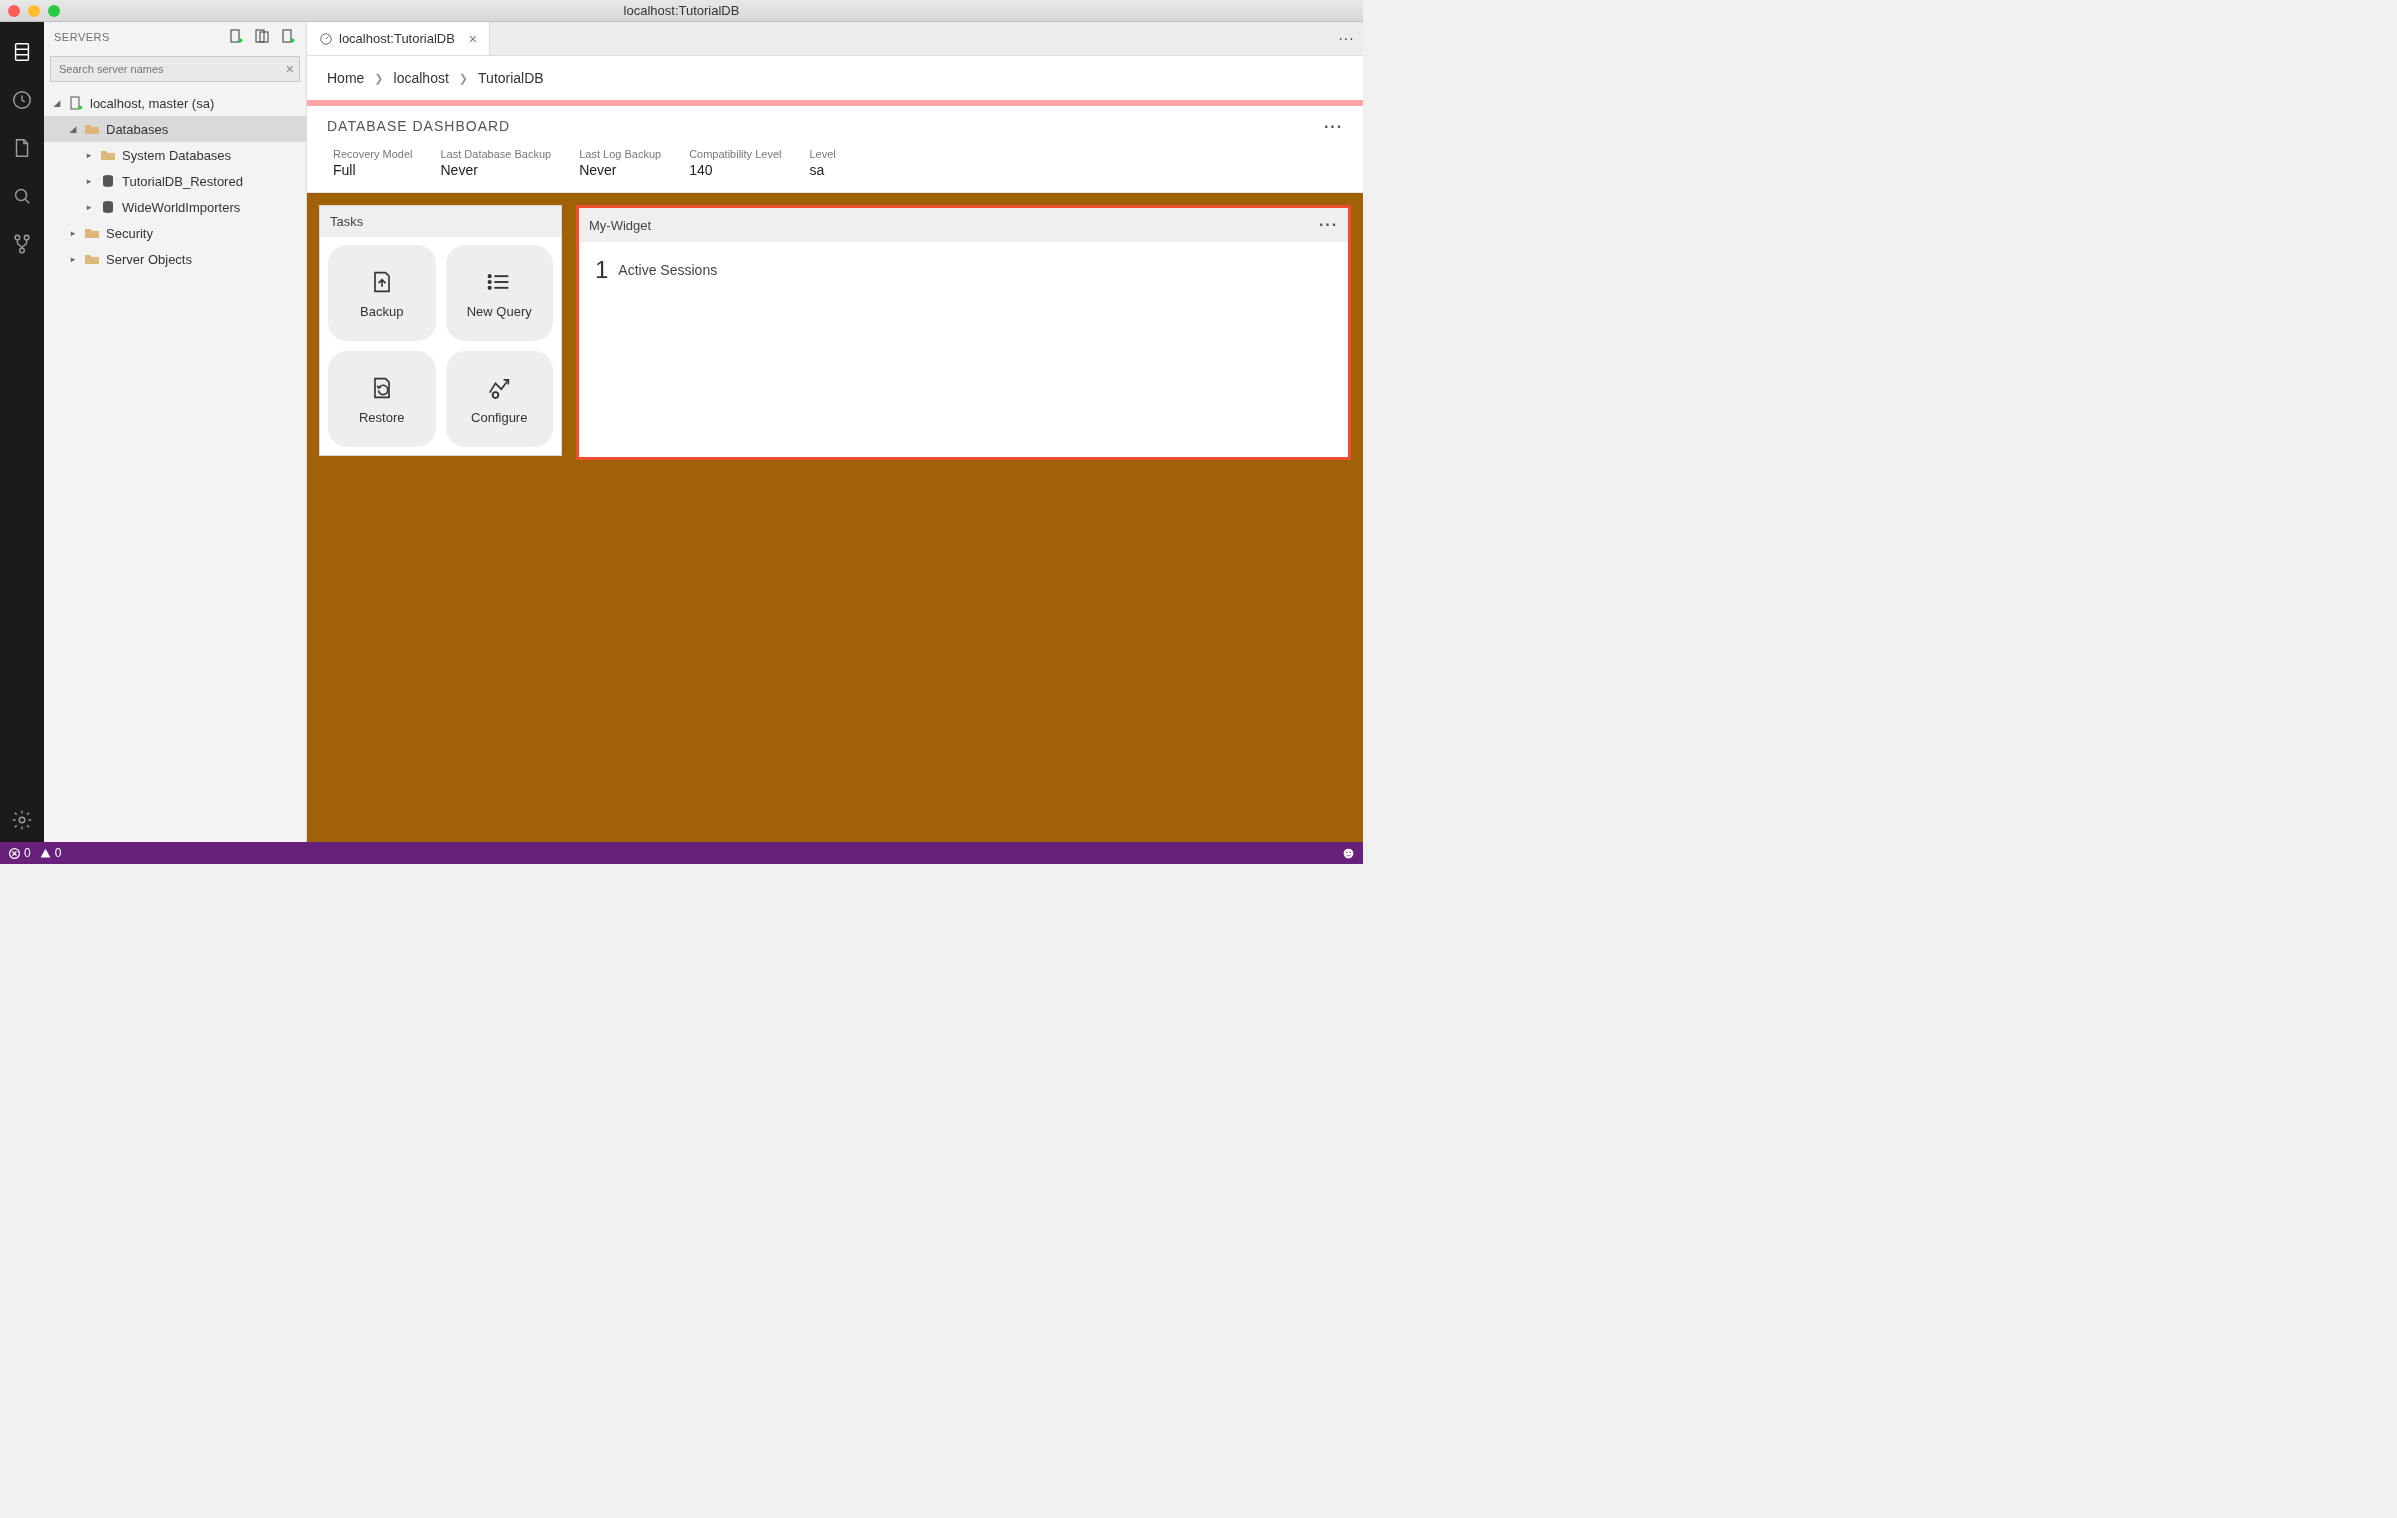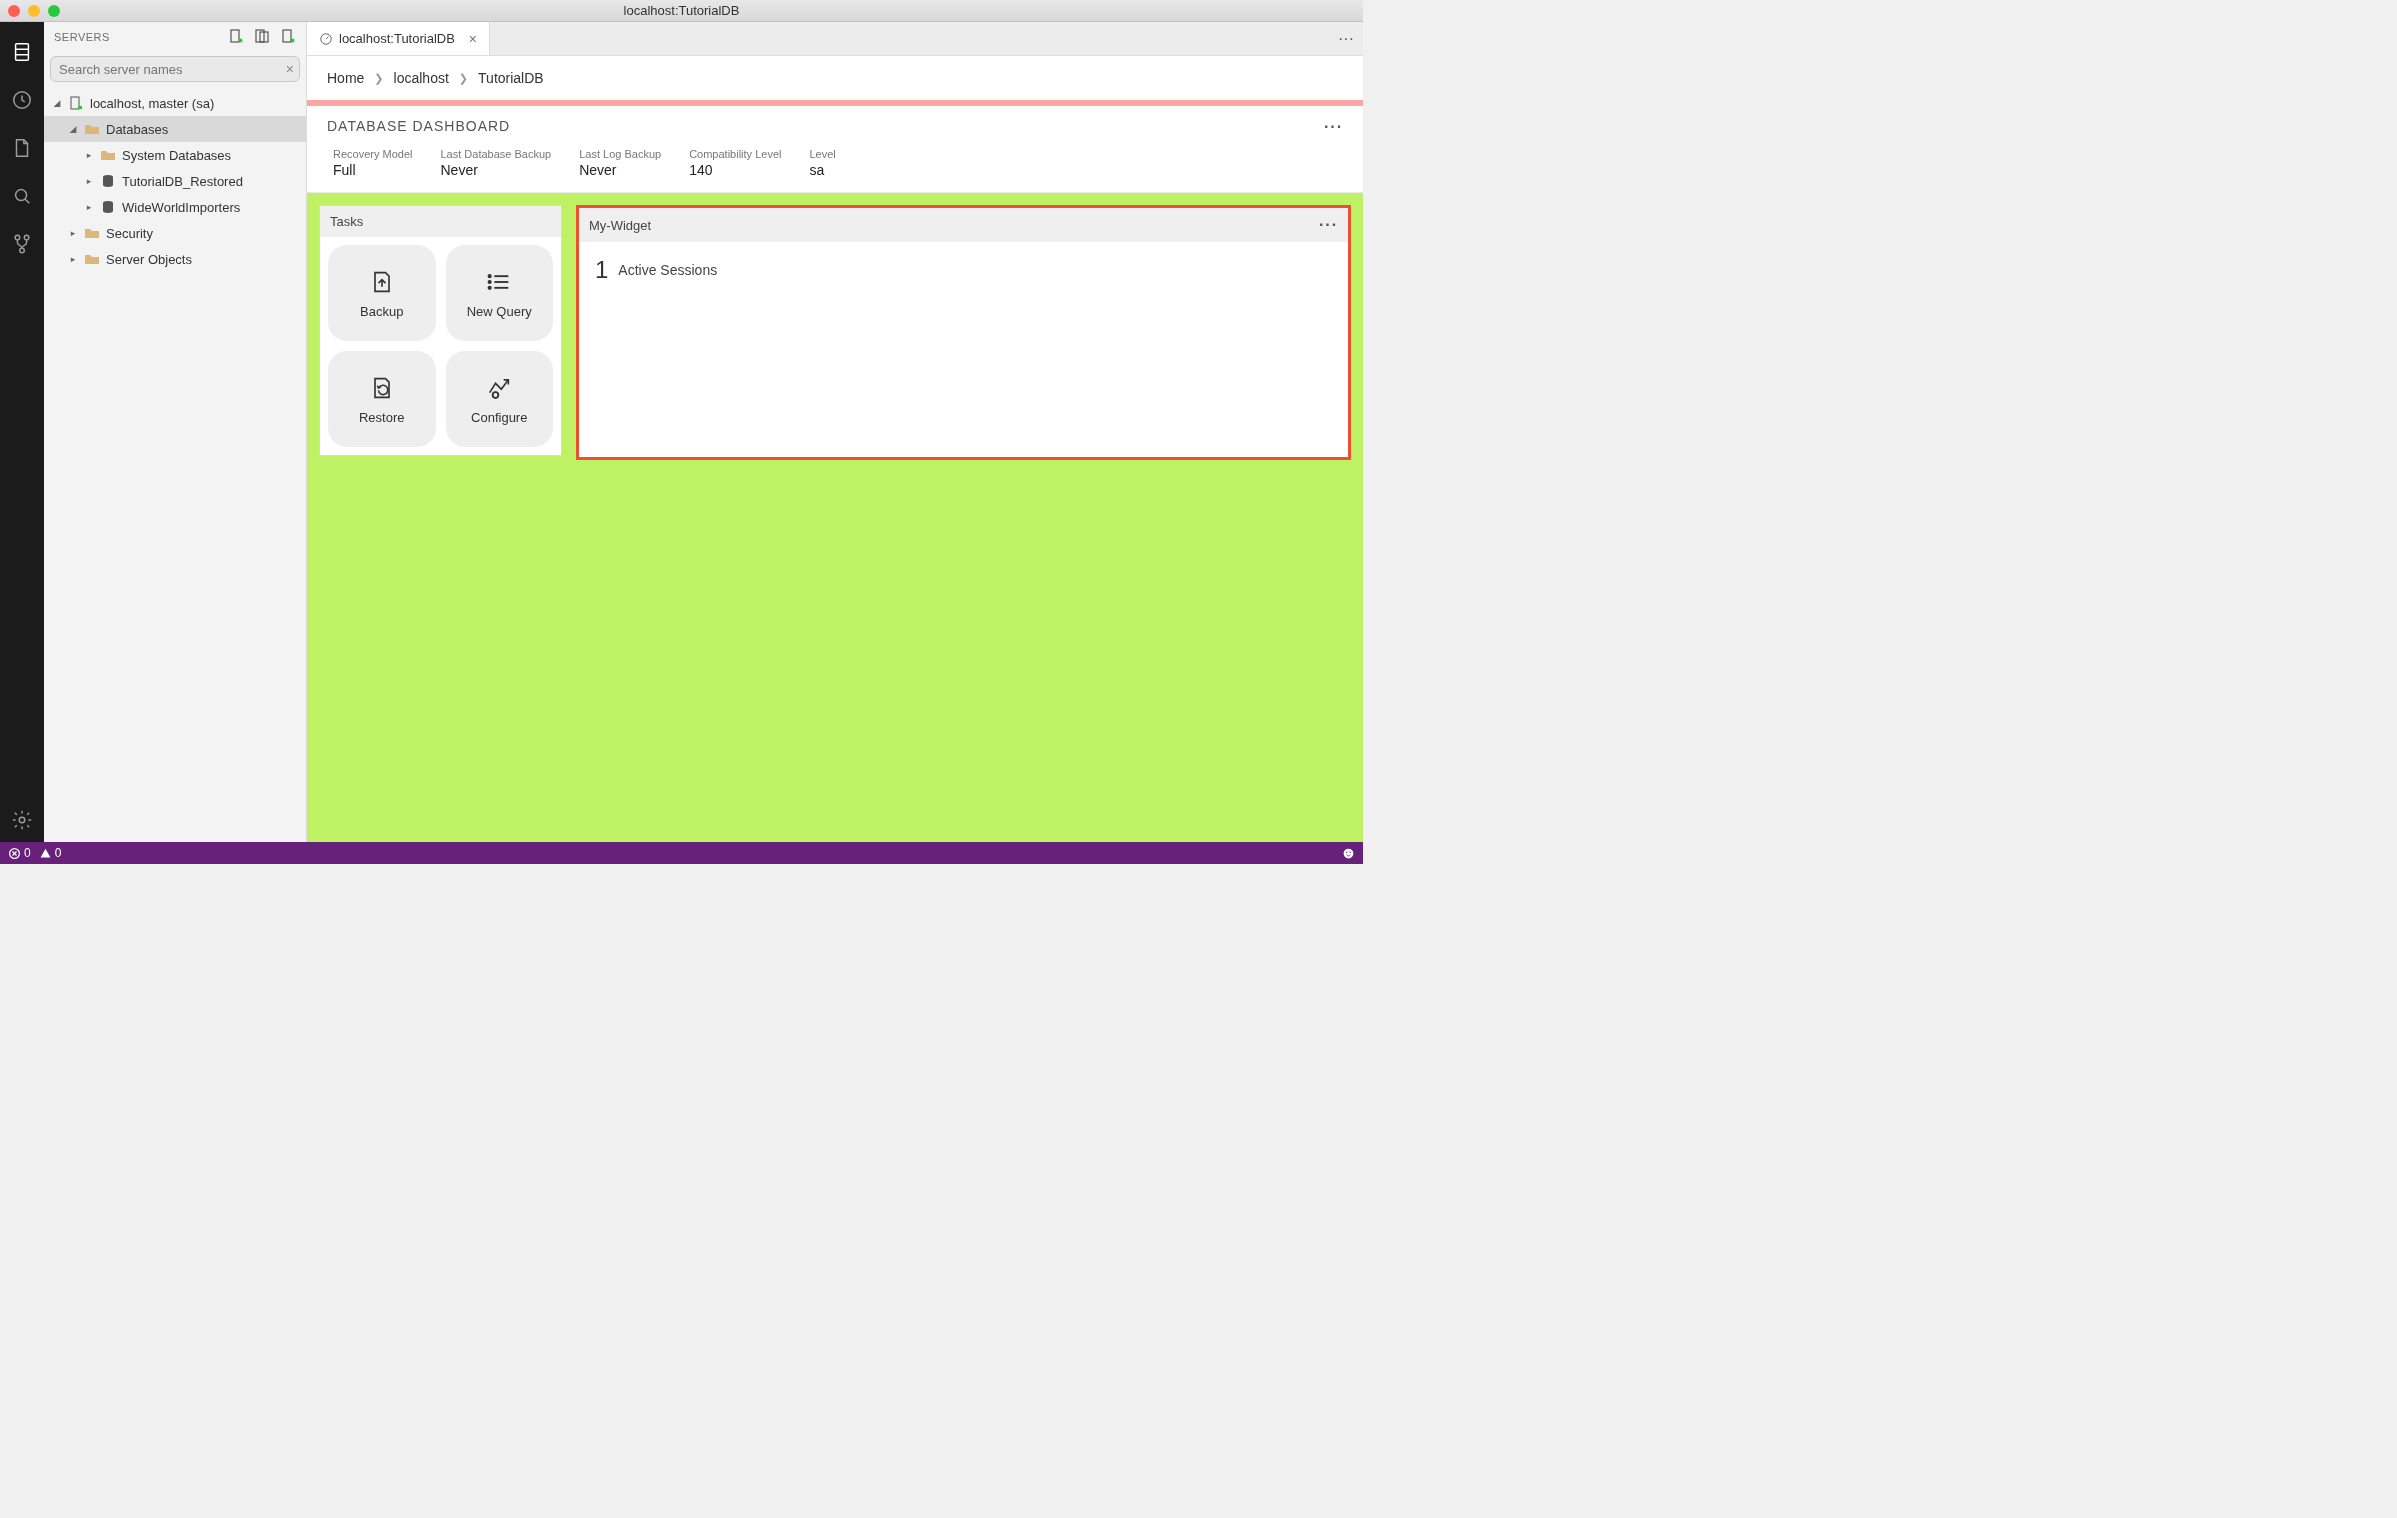--- a/index.html
+++ b/index.html
@@ -16,21 +16,21 @@
     .activity-icon { width:44px; height:44px; display:flex; align-items:center; justify-content:center; color:#9c9c9c; cursor:pointer; }
     .activity-icon svg{ width:22px; height:22px; }
     .activity-icon.active{ color:#fff; }
     .activitybar .spacer{ flex:1; }
     
     .sidebar { width:263px; background:#f3f3f3; display:flex; flex-direction:column; border-right:1px solid #dcdcdc; }
     .sidebar-header{ height:30px; display:flex; align-items:center; padding:0 10px; color:#6e6e6e; font-size:11px; letter-spacing:0.5px; justify-content:space-between; }
     .sidebar-header .hdr-icons{ display:flex; gap:10px; }
     .hdr-icons svg{ width:16px; height:16px; color:#555; }
     .search-box{ margin:4px 6px; position:relative; }
-    .search-box input{ width:100%; height:26px; border:1px solid #c8c8c8; background:#e9e9e9; padding:0 24px 0 8px; font-size:13px; color:#b91c1c; border-radius:6px; }
+    .search-box input{ width:100%; height:26px; border:1px solid #c8c8c8; background:#e9e9e9; padding:0 24px 0 8px; font-size:11px; color:#b91c1c; border-radius:0; }
     .search-box .clear{ position:absolute; right:6px; top:50%; transform:translateY(-50%); color:#888; font-size:14px; cursor:pointer; }
     .tree{ font-size:13px; color:#333; padding-top:4px; }
     .tree-row{ height:26px; display:flex; align-items:center; gap:6px; cursor:pointer; }
     .tree-row.selected{ background:#d9d9d9; }
     .tree-row .arrow{ width:10px; text-align:center; color:#666; font-size:9px; }
     .tree-row svg.node-ico{ width:16px;height:16px; flex-shrink:0; }
     .indent-0{padding-left:8px;}
     .indent-1{padding-left:24px;}
     .indent-2{padding-left:40px;}
     
@@ -43,21 +43,21 @@
     .tabbar .more{ width:34px; display:flex; align-items:center; justify-content:center; color:#555; cursor:pointer;}
     .breadcrumbs{ padding:14px 20px; font-size:14px; color:#333; display:flex; align-items:center; gap:10px; border-bottom:6px solid #fca5a5;}
     .breadcrumbs .chev{ color:#999; font-size:11px;}
     .dash-header{ padding:12px 20px 0 20px; }
     .dash-title-row{ display:flex; align-items:flex-start; justify-content:space-between;}
     .dash-title{ font-size:14px; letter-spacing:1px; color:#555;}
     .dash-more{ color:#555; cursor:pointer; font-size:16px; font-weight:bold; letter-spacing:1px; }
     .dash-props{ display:flex; gap:28px; padding:12px 0 14px 6px; font-size:12px;}
     .dash-props .prop .label{ color:#777; font-size:11px;}
     .dash-props .prop .val{ color:#222; font-size:14px; margin-top:2px;}
-    .dash-body{ flex:1; background:#bef264; padding:12px 12px; display:flex; gap:14px; border-top:1px solid #e8e8e8; align-items:flex-start;}
+    .dash-body{ flex:1; background:#a16207; padding:12px 12px; display:flex; gap:14px; border-top:1px solid #e8e8e8; align-items:flex-start;}
     .panel{ background:#fff; border:1px solid #d8d8d8; }
     .panel-tasks{ width:243px; }
     .panel-title{ background:#efefef; padding:8px 10px; font-size:13px; color:#444; display:flex; align-items:center; justify-content:space-between;}
     .tasks-grid{ padding:8px; display:grid; grid-template-columns:1fr 1fr; gap:10px;}
     .task{ background:#eee; height:96px; display:flex; flex-direction:column; align-items:center; justify-content:center; gap:8px; font-size:13px; color:#333; cursor:pointer;border-radius:19px;}
     .task svg{ width:28px; height:28px; }
     .panel-search{ width:241px; height:496px; padding:8px;}
     .panel-search input{ width:100%; height:26px; border:1px solid #c8c8c8; padding:0 6px; font-size:12px;}
     .search-result{ display:flex; align-items:center; gap:6px; padding:6px 2px; font-size:13px; color:#333;}
     .search-result svg{width:14px;height:14px;}

